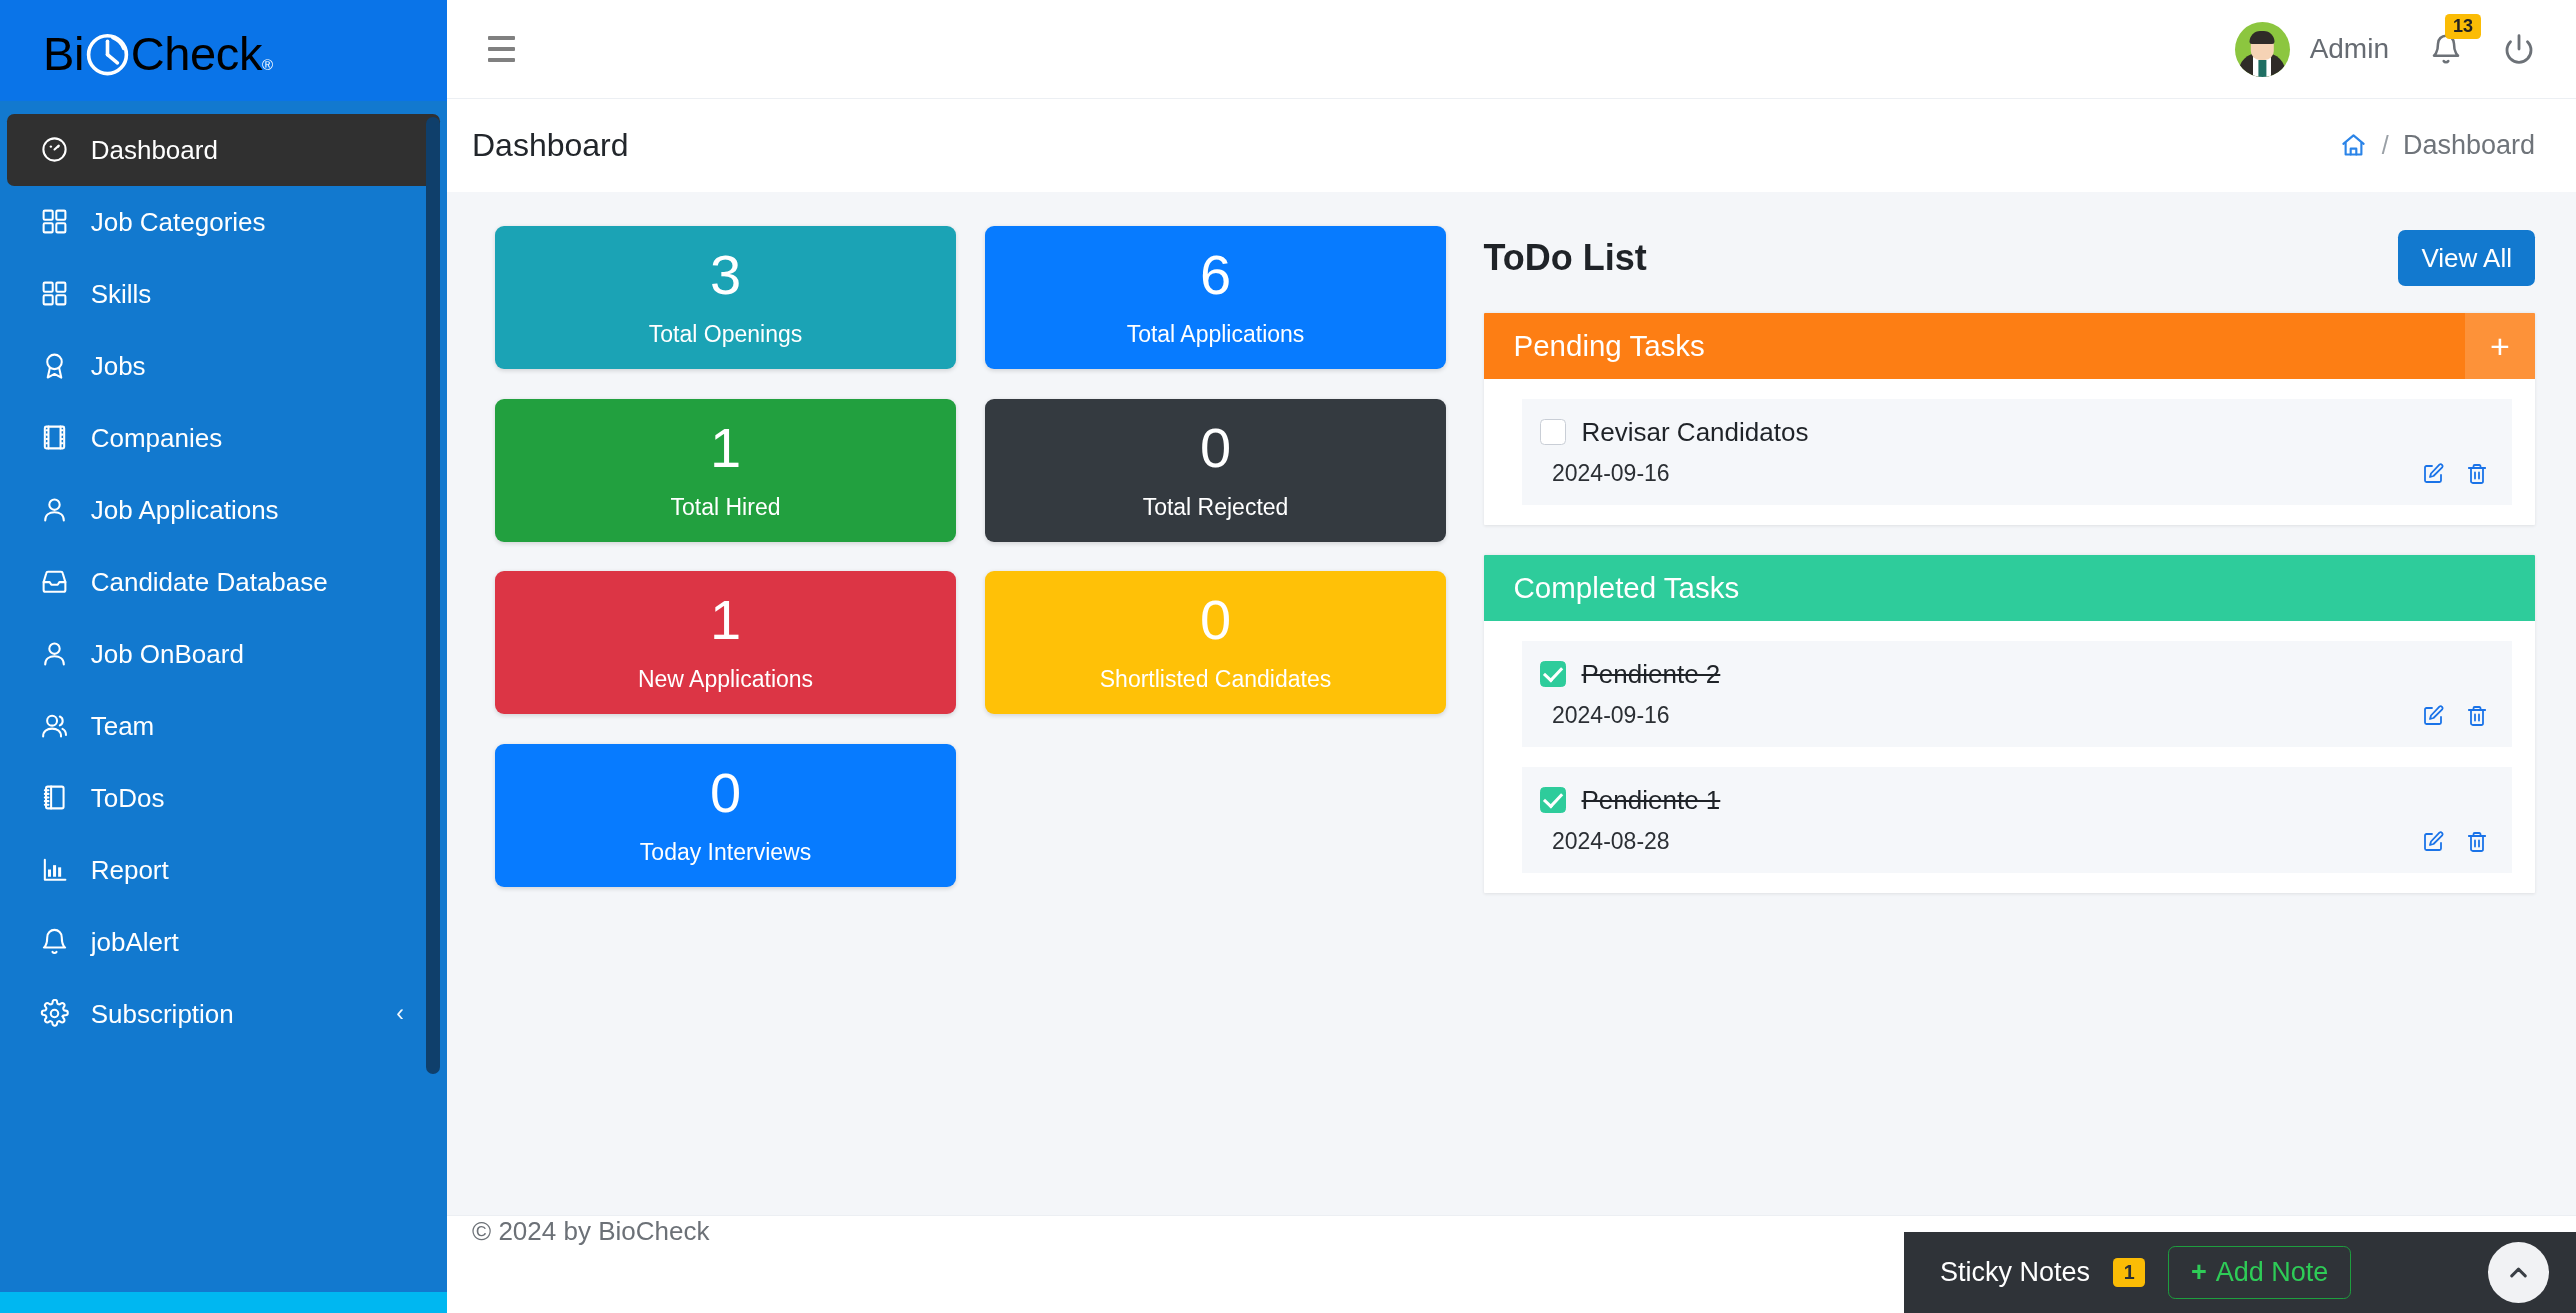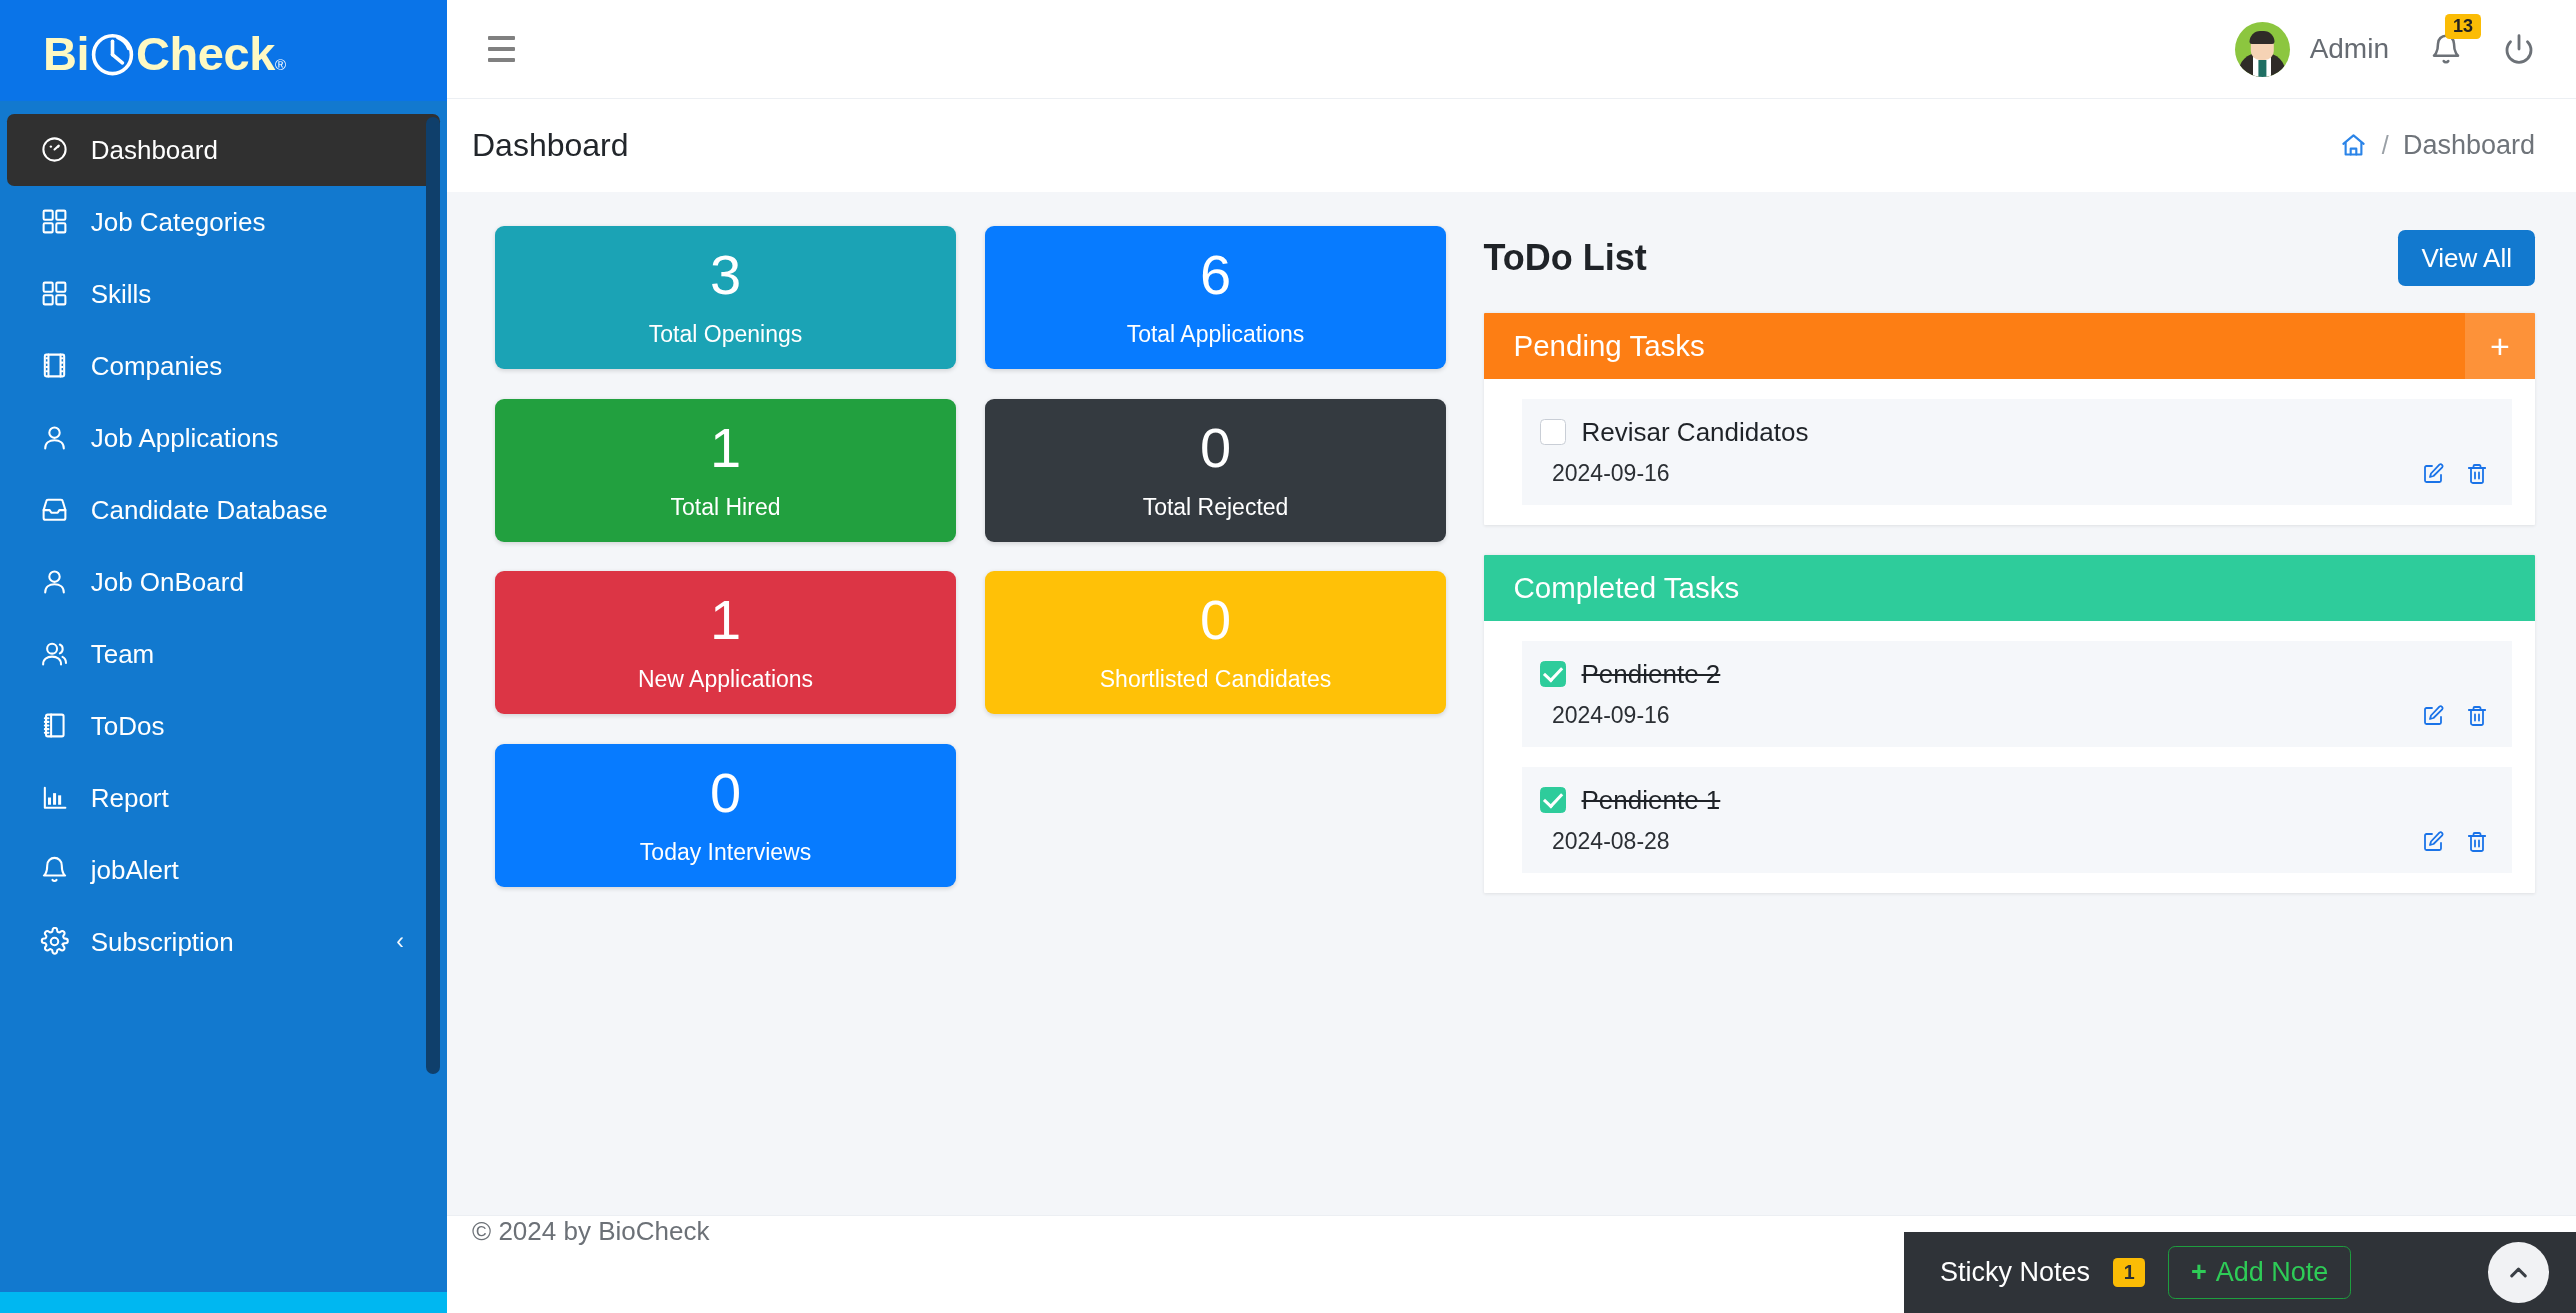--- a/index.html
+++ b/index.html
@@ -19,22 +19,22 @@
     z-index: 5;
   }
   .brand {
     height: 101px; flex: 0 0 101px;
     display: flex; align-items: center;
     padding-left: 43px;
     background: #0a74e8;
   }
   .brand-logo { display: flex; align-items: baseline; color: #fff; }
   .brand-text {
-    font-size: 47px; font-weight: 700; letter-spacing: -0.4px;
-    color: #fef9c3; line-height: 1;
+    font-size: 47px; font-weight: 400; letter-spacing: -0.4px;
+    color: #000000; line-height: 1;
   }
   .brand-clock {
     display: inline-block; width: 45px; height: 45px;
     position: relative; margin: 0 0.9px; transform: translateY(6.3px);
   }
   .brand-reg { font-size: 15px; vertical-align: super; color:#fff; }
 
   .nav-scroll {
     flex: 1 1 auto; position: relative;
     padding-top: 12.5px;
@@ -298,20 +298,29 @@
           <div class="nav-item">
             <span class="nav-ico">
               <svg viewBox="0 0 24 24" fill="none" stroke="#ffffff" stroke-width="1.7" stroke-linecap="round" stroke-linejoin="round">
                 <rect x="3" y="3" width="7.5" height="7.5" rx="1"></rect>
                 <rect x="13.5" y="3" width="7.5" height="7.5" rx="1"></rect>
                 <rect x="3" y="13.5" width="7.5" height="7.5" rx="1"></rect>
                 <rect x="13.5" y="13.5" width="7.5" height="7.5" rx="1"></rect>
               </svg>
             </span>
             <span class="nav-label">Skills</span>
+          </div>
+          <div class="nav-item">
+            <span class="nav-ico">
+              <svg viewBox="0 0 24 24" fill="none" stroke="#ffffff" stroke-width="1.7" stroke-linecap="round" stroke-linejoin="round">
+                <circle cx="12" cy="9" r="6"></circle>
+                <path d="M8.2 13.8 6.4 22l5.6-3 5.6 3-1.8-8.2"></path>
+              </svg>
+            </span>
+            <span class="nav-label">Jobs</span>
           </div>
           <div class="nav-item">
             <span class="nav-ico">
               <svg viewBox="0 0 24 24" fill="none" stroke="#ffffff" stroke-width="1.7" stroke-linecap="round" stroke-linejoin="round">
                 <rect x="4" y="3" width="16" height="18" rx="1.2"></rect>
                 <path d="M7 3v18M17 3v18"></path>
                 <path d="M5.4 6h1.2M5.4 9.6h1.2M5.4 13.2h1.2M5.4 16.8h1.2M17.4 6h1.2M17.4 9.6h1.2M17.4 13.2h1.2M17.4 16.8h1.2"></path>
               </svg>
             </span>
             <span class="nav-label">Companies</span>

